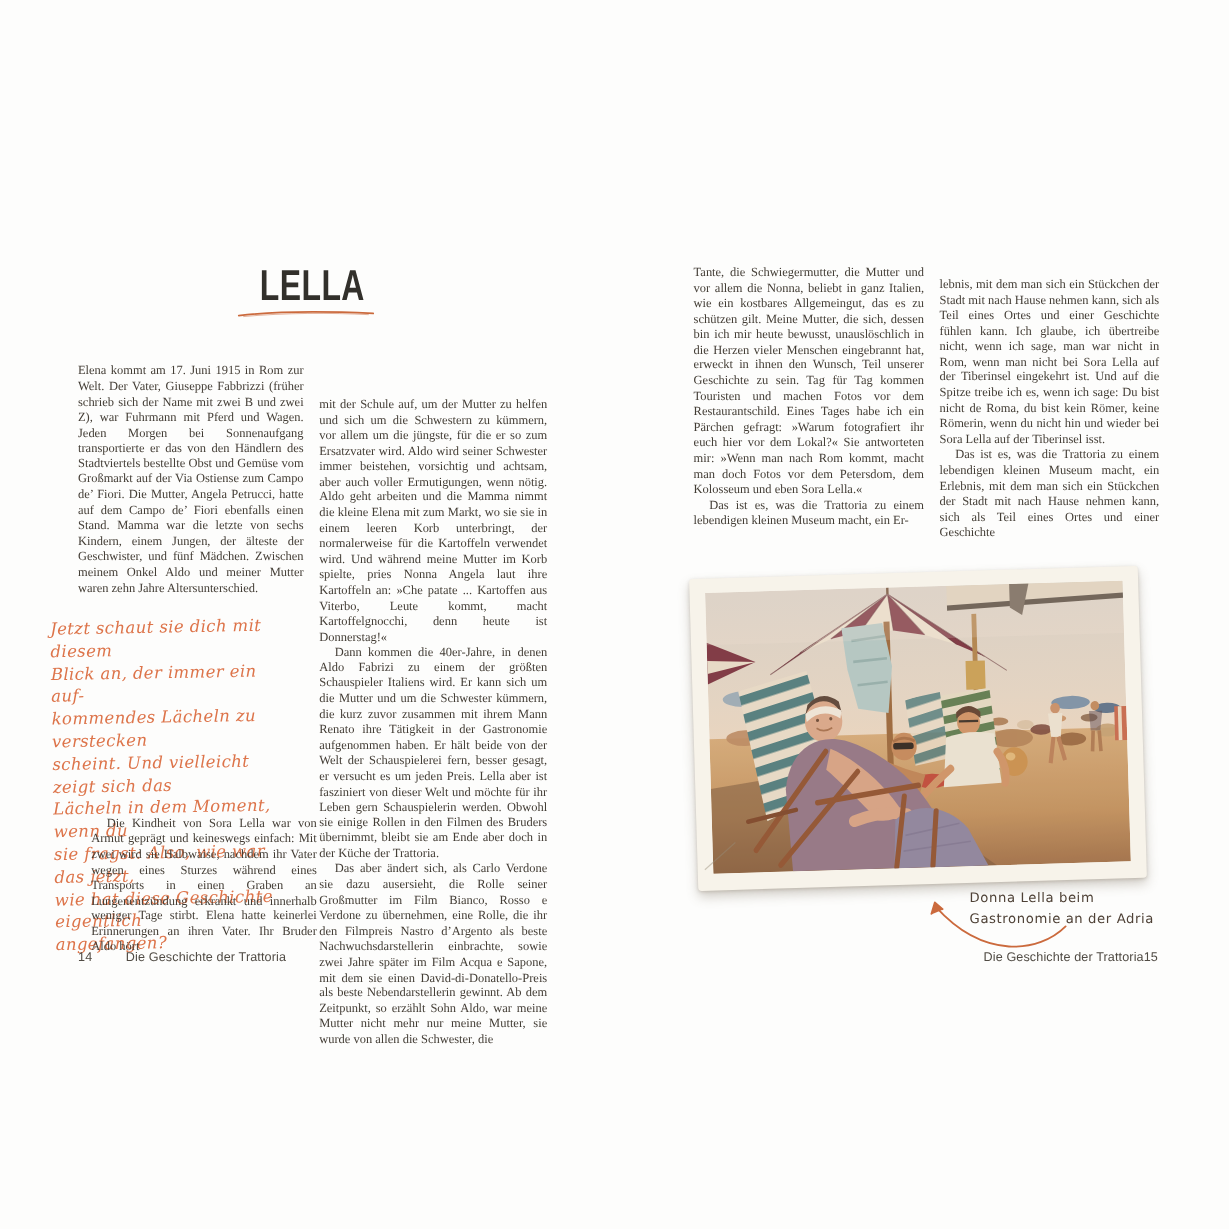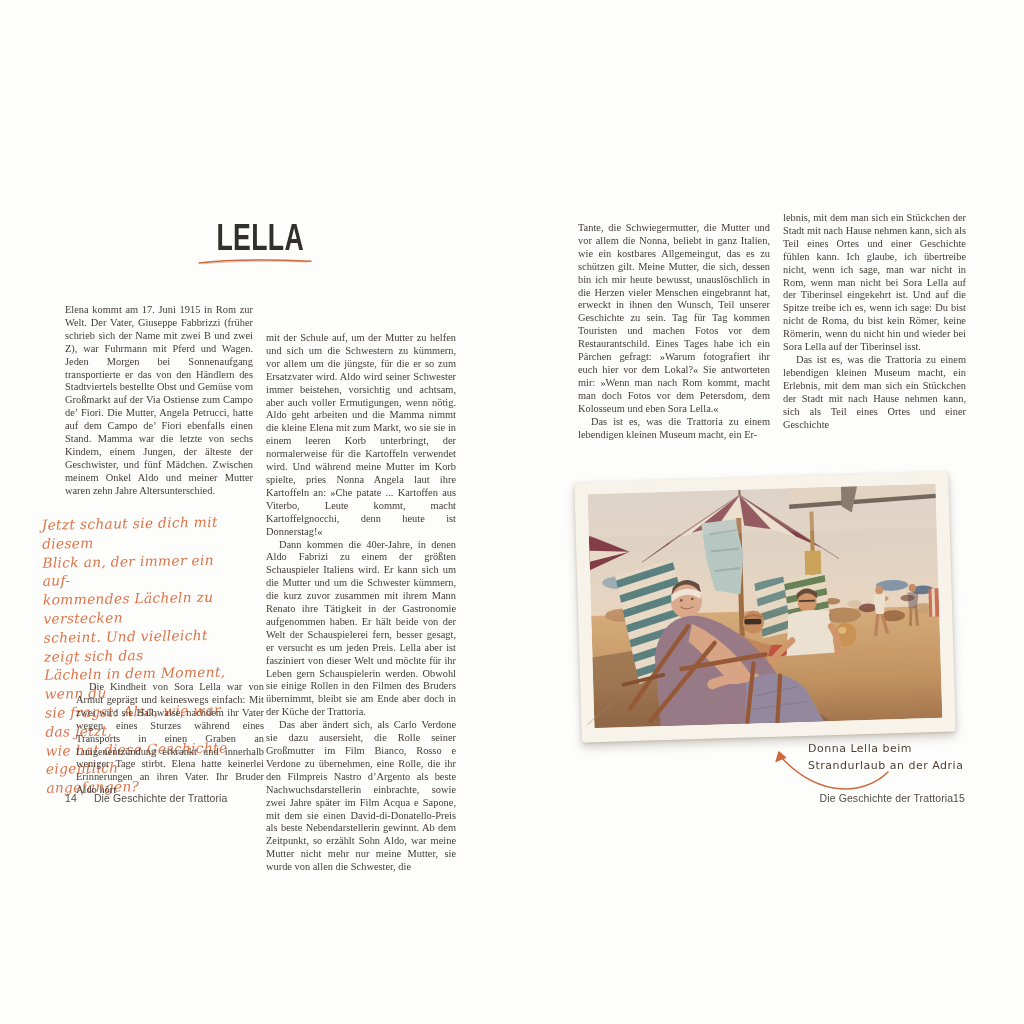--- a/index.html
+++ b/index.html
@@ -19,21 +19,21 @@
   
   .handnote{position:absolute;font-family:"DejaVu Serif",cursive;font-style:italic;
             font-size:13.8px;line-height:18.8px;color:#dd744a;white-space:pre-line;
             transform:rotate(-1deg);letter-spacing:.3px;}
 
   
   .footer{position:absolute;top:792px;font-family:"Liberation Sans",sans-serif;
           font-size:10.5px;color:#504b44;letter-spacing:.1px;}
   .footer .num{display:inline-block;}
   .footer-left{left:65px;}
-  .footer-left .num{margin-right:17px;}
+  .footer-left .num{margin-right:28px;}
   .footer-right{right:59px;text-align:right;}
   .footer-right .num{margin-left:0;}
 
   
   .photo-frame{position:absolute;left:578px;top:477px;width:374px;height:260px;
                background:#f7f3ea;border-radius:3px;transform:rotate(-1.7deg);
                box-shadow:0 5px 10px rgba(110,95,75,.30), 0 1px 3px rgba(110,95,75,.25);
                padding:12px 13px 14px 13px;box-sizing:border-box;}
   .photo-frame .crease{position:absolute;left:2px;bottom:28px;width:34px;height:1px;
                background:rgba(150,140,120,.45);transform:rotate(-40deg);}
@@ -83,21 +83,21 @@
 
   <div class="footer footer-left">
     <span class="num">14</span><span>Die Geschichte der Trattoria</span>
   </div>
 
   <div class="col" style="left:578px;top:222px;width:192px;">
     <p class="body-par">Tante, die Schwiegermutter, die Mutter und vor allem die Nonna, beliebt in ganz Italien, wie ein kostbares Allgemeingut, das es zu schützen gilt. Meine Mutter, die sich, dessen bin ich mir heute bewusst, unauslöschlich in die Herzen vieler Menschen eingebrannt hat, erweckt in ihnen den Wunsch, Teil unserer Geschichte zu sein. Tag für Tag kommen Touristen und machen Fotos vor dem Restaurantschild. Eines Tages habe ich ein Pärchen gefragt: »Warum fotografiert ihr euch hier vor dem Lokal?« Sie antworteten mir: »Wenn man nach Rom kommt, macht man doch Fotos vor dem Petersdom, dem Kolosseum und eben Sora Lella.«</p>
     <p class="body-par indent">Das ist es, was die Trattoria zu einem lebendigen kleinen Museum macht, ein Er-</p>
   </div>
 
-  <div class="col" style="left:783px;top:212px;width:183px;">
+  <div class="col" style="left:783px;top:232px;width:183px;">
     <p class="body-par">lebnis, mit dem man sich ein Stückchen der Stadt mit nach Hause nehmen kann, sich als Teil eines Ortes und einer Geschichte fühlen kann. Ich glaube, ich übertreibe nicht, wenn ich sage, man war nicht in Rom, wenn man nicht bei Sora Lella auf der Tiberinsel eingekehrt ist. Und auf die Spitze treibe ich es, wenn ich sage: Du bist nicht de Roma, du bist kein Römer, keine Römerin, wenn du nicht hin und wieder bei Sora Lella auf der Tiberinsel isst.</p>
     <p class="body-par indent">Das ist es, was die Trattoria zu einem lebendigen kleinen Museum macht, ein Erlebnis, mit dem man sich ein Stückchen der Stadt mit nach Hause nehmen kann, sich als Teil eines Ortes und einer Geschichte</p>
   </div>
 
   <div class="photo-frame">
     <svg class="photo-inner" viewBox="0 0 346 215" preserveAspectRatio="none">
       <defs>
         <linearGradient id="sky" x1="0" y1="0" x2="0" y2="1">
           <stop offset="0" stop-color="#d9d3ca"></stop>
             <stop offset=".7" stop-color="#e4d7c7"></stop>
@@ -227,21 +227,21 @@
       </g>
       <path d="M30,176 L70,168" stroke="#7c462a" stroke-width="3.4" stroke-linecap="round"></path>
 
       <rect x="0" y="0" width="346" height="215" fill="#e8b88f" opacity=".08"></rect>
       <rect x="0" y="0" width="346" height="40" fill="#f3e6d6" opacity=".18"></rect>
     </svg>
     <div class="crease"></div>
   </div>
 
   <div class="photo-caption">Donna Lella beim
-Strandurlaub an der Adria</div>
+Gastronomie an der Adria</div>
   <svg class="caption-arrow" width="134" height="60" viewBox="0 0 134 60">
     <path d="M126,30 C104,52 58,58 18,14" stroke="#cb6a3d" stroke-width="1.5" fill="none" stroke-linecap="round"></path>
     <path d="M14,20 L17,10 L24,16" stroke="#cb6a3d" stroke-width="1.5" fill="#cb6a3d" stroke-linejoin="round"></path>
   </svg>
 
   <div class="footer footer-right">
     <span>Die Geschichte der Trattoria</span><span class="num">15</span>
   </div>
 
 </div>

